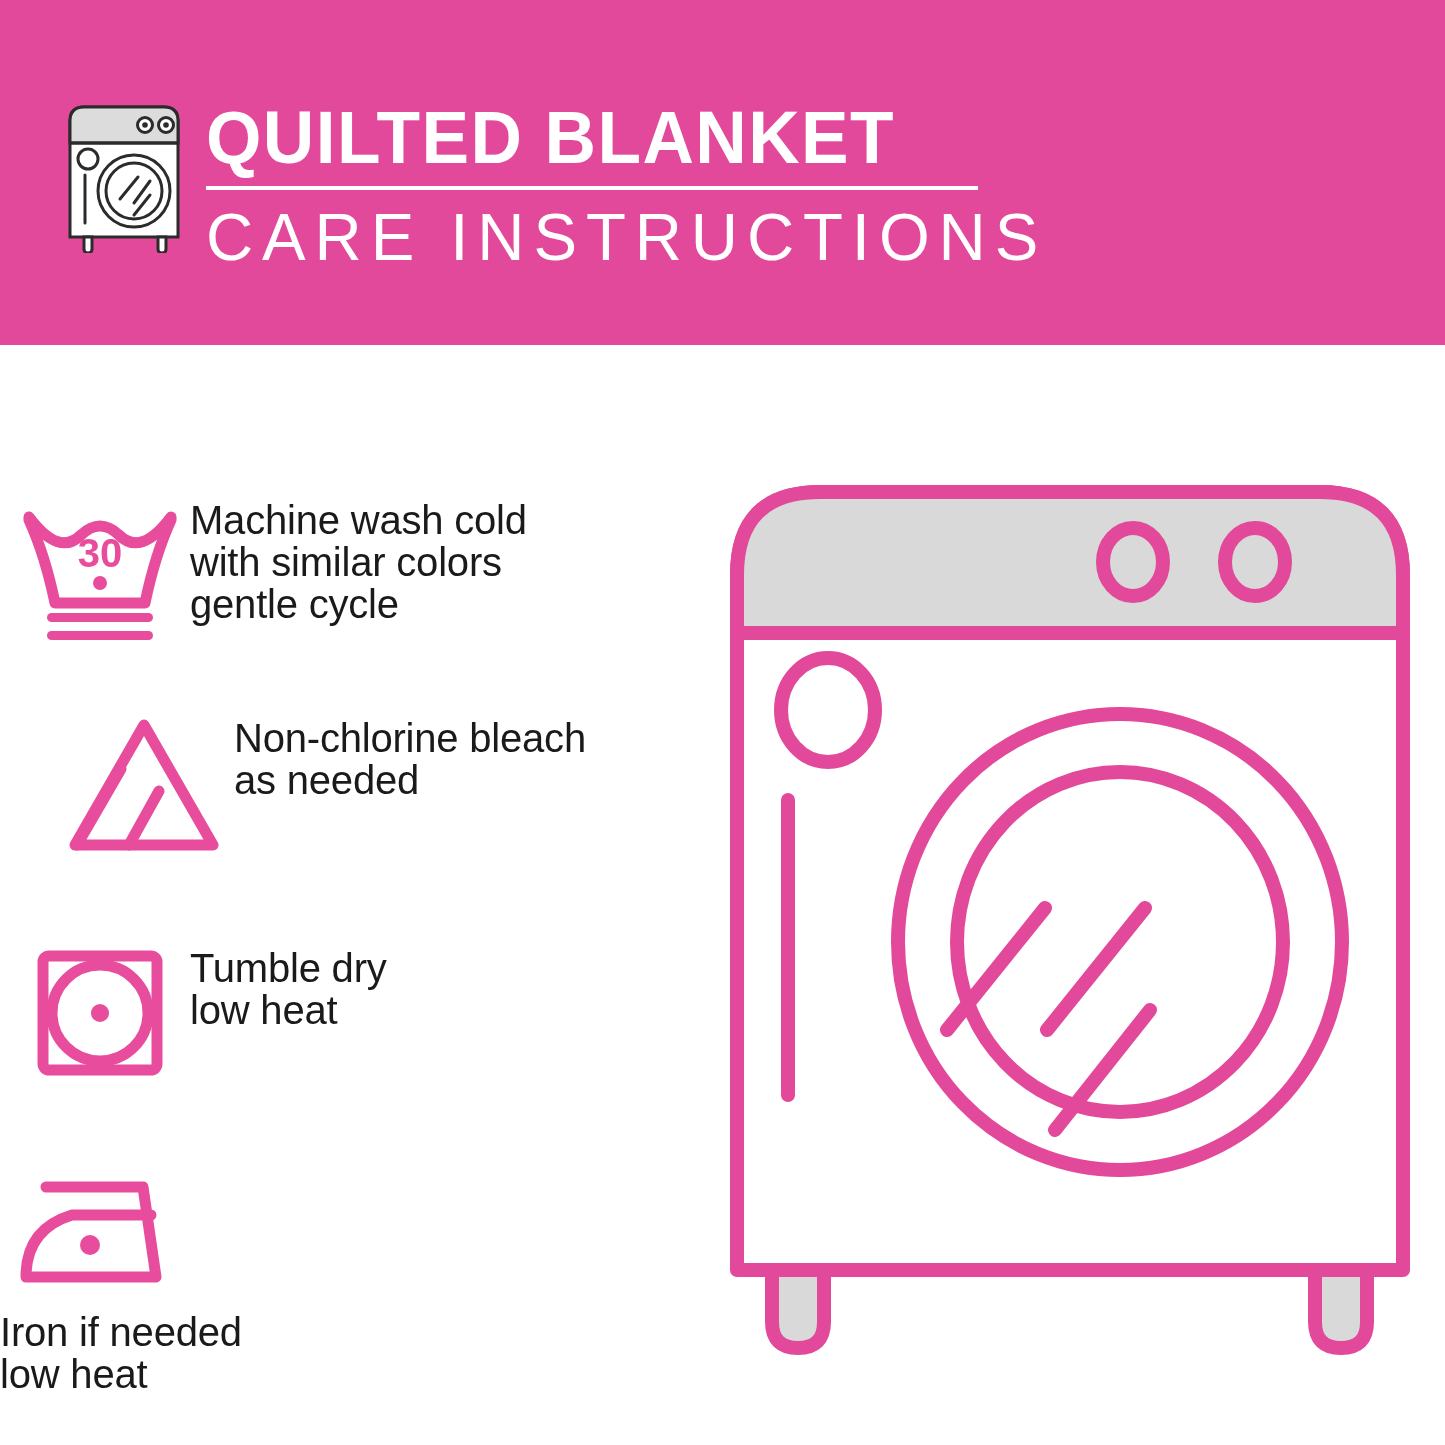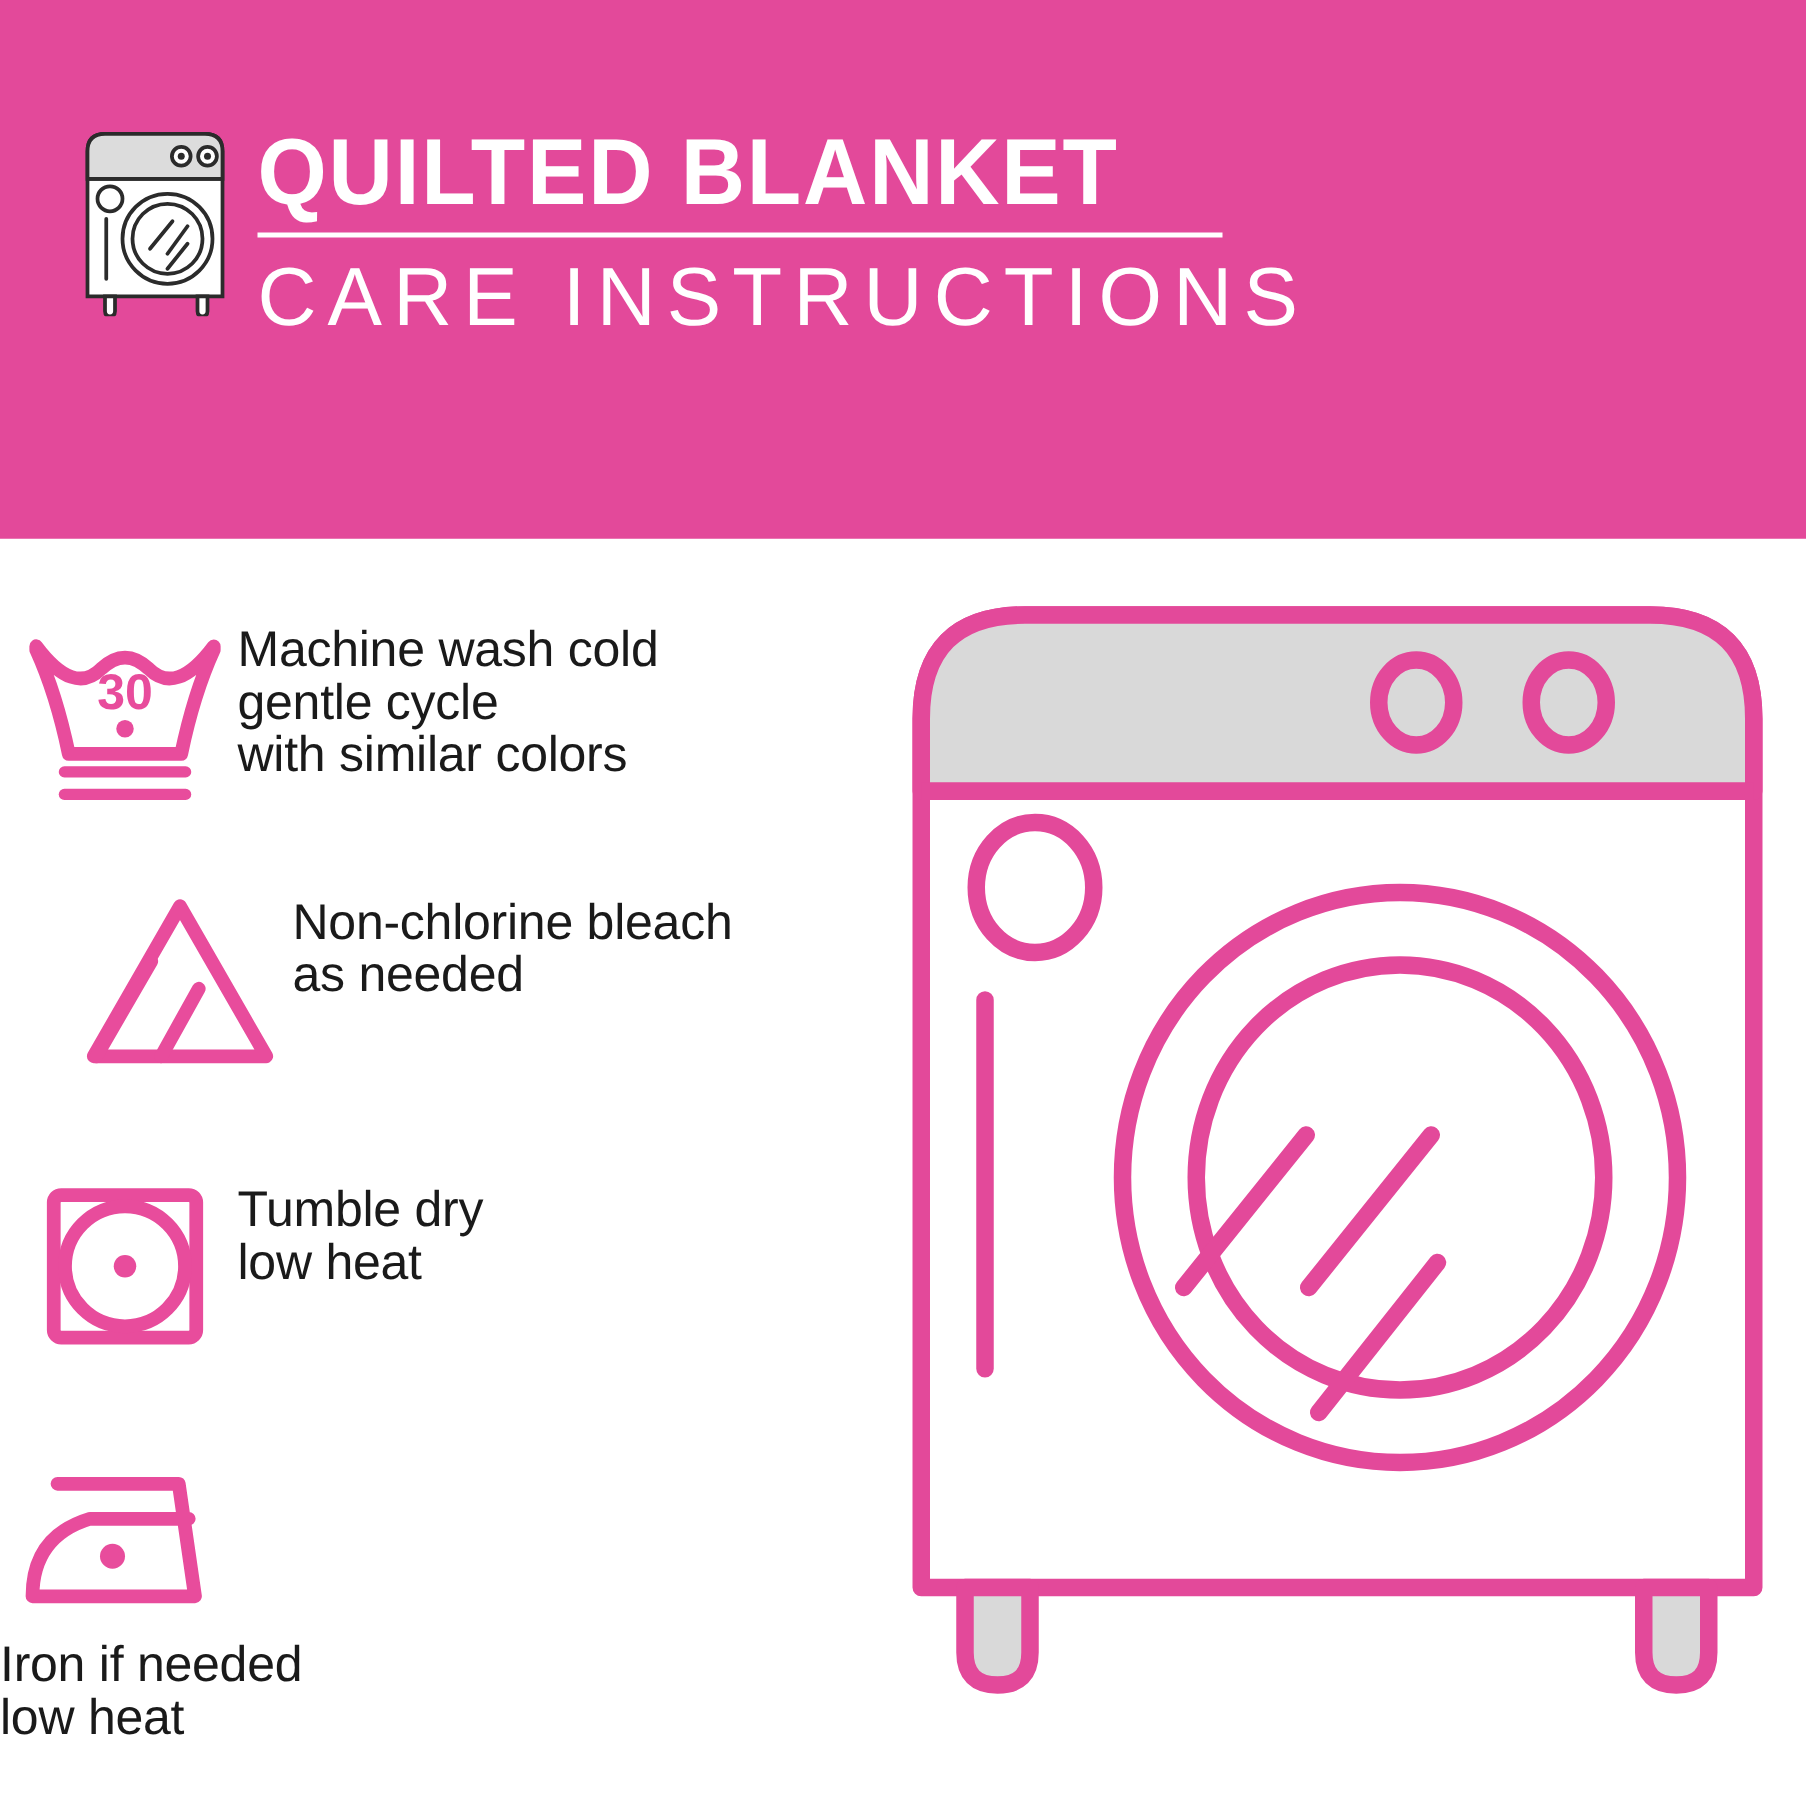--- a/index.html
+++ b/index.html
@@ -14,21 +14,21 @@
     overflow: hidden;
     position: relative;
   }
 
   
   #header-band {
     position: absolute;
     left: 0;
     top: 0;
     width: 1445px;
-    height: 431px;
+    height: 345px;
     background: #e3499a;
     display: flex;
     align-items: center;
   }
   #header-logo {
     position: absolute;
     left: 58px;
     top: 103px;
     width: 132px;
     height: 150px;
@@ -167,22 +167,22 @@
         <path d="M14 22 L14 25 Q30 60 40 108 L130 108 Q140 60 156 25 L156 22
                  Q126 62 104 40 Q85 22 66 40 Q44 62 14 22 Z" fill="none" stroke="#e84c9c" stroke-width="11" stroke-linejoin="round" stroke-linecap="round"></path>
         <text x="85" y="72" font-family="Liberation Sans, sans-serif" font-size="40" font-weight="bold" fill="#e84c9c" text-anchor="middle">30</text>
         <circle cx="85" cy="88" r="7" fill="#e84c9c"></circle>
         <rect x="32" y="118" width="106" height="9" rx="4.5" fill="#e84c9c"></rect>
         <rect x="32" y="136" width="106" height="9" rx="4.5" fill="#e84c9c"></rect>
       </svg>
     </div>
     <div class="row-text">
       <div>Machine wash cold</div>
+      <div>with similar colors</div>
       <div>gentle cycle</div>
-      <div>with similar colors</div>
     </div>
   </div>
 
   <div class="instruction-row" id="row-bleach">
     <div class="row-icon">
       <svg viewBox="0 0 170 150" width="170" height="150">
         <path d="M85 12 L154 132 L16 132 Z" fill="none" stroke="#e84c9c" stroke-width="11" stroke-linejoin="round"></path>
         <line x1="62" y1="56" x2="18" y2="132" stroke="#e84c9c" stroke-width="11" stroke-linecap="round"></line>
         <line x1="100" y1="78" x2="70" y2="132" stroke="#e84c9c" stroke-width="11" stroke-linecap="round"></line>
       </svg>

